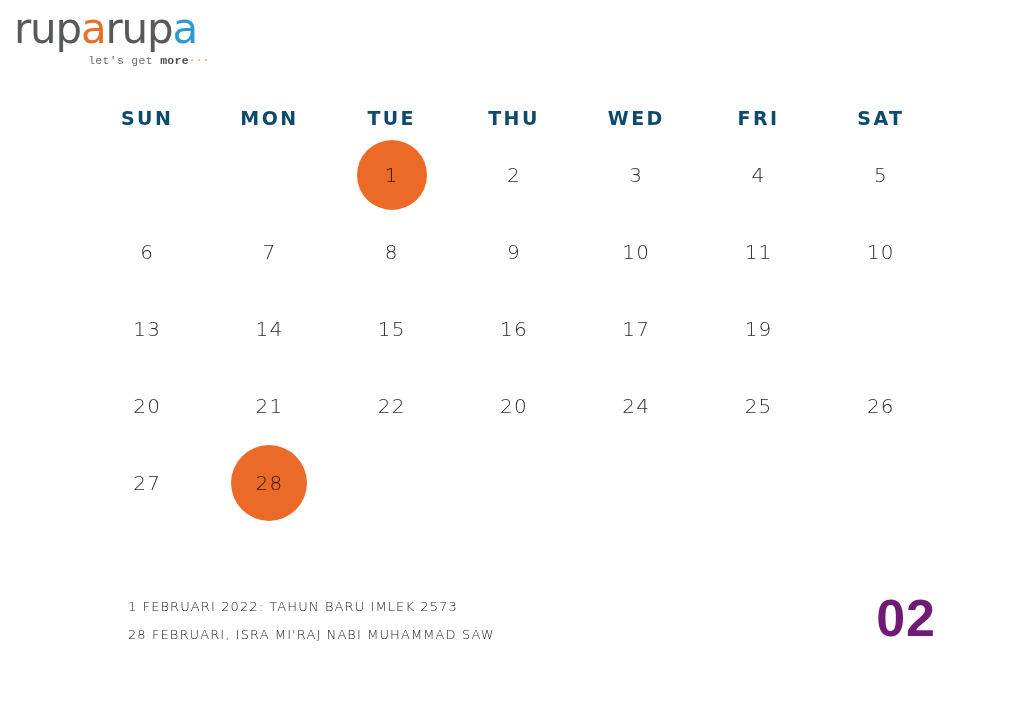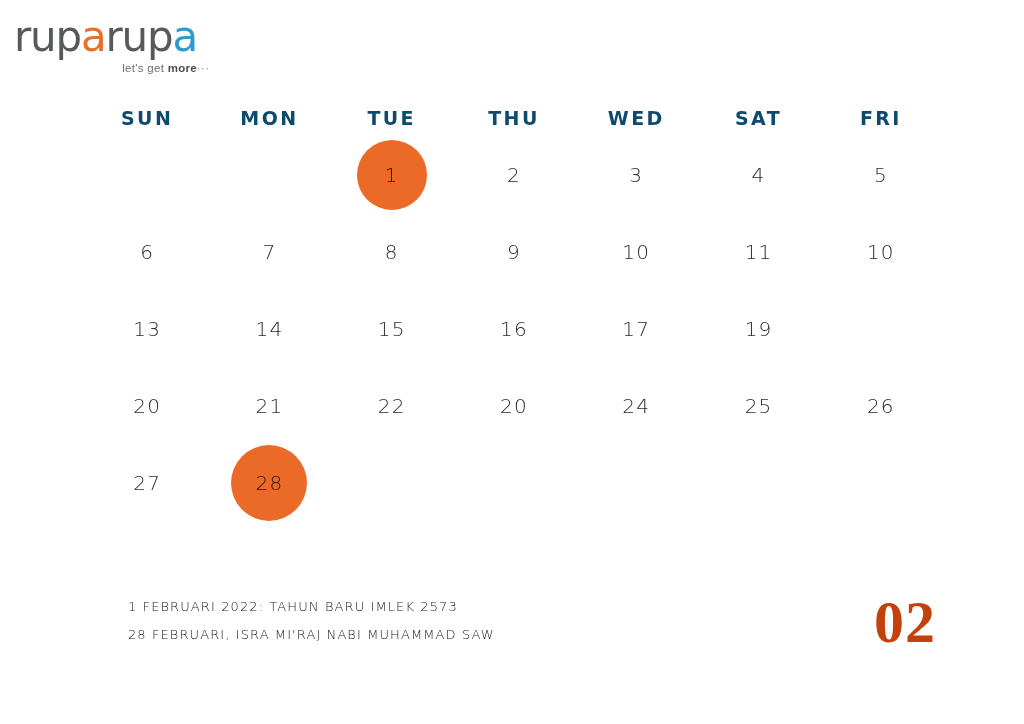--- a/index.html
+++ b/index.html
@@ -13,39 +13,39 @@
     position: relative;
     overflow: hidden;
     font-family: "Liberation Sans", sans-serif;
     color: #231f20;
   }
 
   
   #brand-logo {
     position: absolute;
     left: 14px;
-    top: 16px;
+    top: 8px;
     width: 230px;
   }
   #logo-wordmark {
     font-family: "DejaVu Sans", sans-serif;
     font-size: 42px;
     font-weight: 400;
     letter-spacing: -1.2px;
     line-height: 1;
     color: #58595b;
     white-space: nowrap;
   }
   #logo-wordmark .lw-orange { color: #e8702a; }
   #logo-wordmark .lw-blue   { color: #2e9bd0; }
   #logo-tagline {
     margin-top: 4px;
     text-align: right;
     width: 196px;
-    font-family: Liberation Sans, sans-serif;
+    font-family: Liberation Mono, monospace;
     font-size: 11.5px;
     color: #6d6e71;
     letter-spacing: 0.3px;
     white-space: nowrap;
   }
   #logo-tagline .tag-strong { font-weight: bold; color: #4d4e50; }
   #logo-tagline .tag-dots {
     letter-spacing: 1px;
     font-size: 10px;
     color: #e8702a;
@@ -124,45 +124,45 @@
     line-height: 1;
     margin-bottom: 15px;
     white-space: nowrap;
   }
 
   
   #month-number {
     position: absolute;
     right: 88px;
     top: 592px;
-    font-family: Liberation Serif, serif;
-    font-size: 60px;
+    font-family: Liberation Sans, sans-serif;
+    font-size: 52px;
     font-weight: bold;
     letter-spacing: 1px;
-    color: #c2410c;
+    color: #701a75;
     line-height: 1;
   }
 </style>
 </head>
 <body>
 
 <div id="brand-logo">
   <div id="logo-wordmark"><span class="lw-gray">rup</span><span class="lw-orange">a</span><span class="lw-gray">rup</span><span class="lw-blue">a</span></div>
   <div id="logo-tagline"><span>let's get </span><span class="tag-strong">more</span><span class="tag-dots">···</span></div>
 </div>
 
 <div id="calendar">
   <div class="cal-row" id="weekday-header-row">
       <div class="cal-head-cell">SUN</div>
       <div class="cal-head-cell">MON</div>
       <div class="cal-head-cell">TUE</div>
       <div class="cal-head-cell">THU</div>
       <div class="cal-head-cell">WED</div>
+      <div class="cal-head-cell">FRI</div>
       <div class="cal-head-cell">SAT</div>
-      <div class="cal-head-cell">FRI</div>
     </div>
   <div id="calendar-weeks">
       <div class="cal-week">
         <div class="cal-cell is-empty"></div>
         <div class="cal-cell is-empty"></div>
         <div class="cal-cell is-highlight disc-sm">
           <span class="day-disc" style="background: rgb(236, 106, 40);"></span>
           <span class="day-num">1</span>
         </div>
         <div class="cal-cell">

